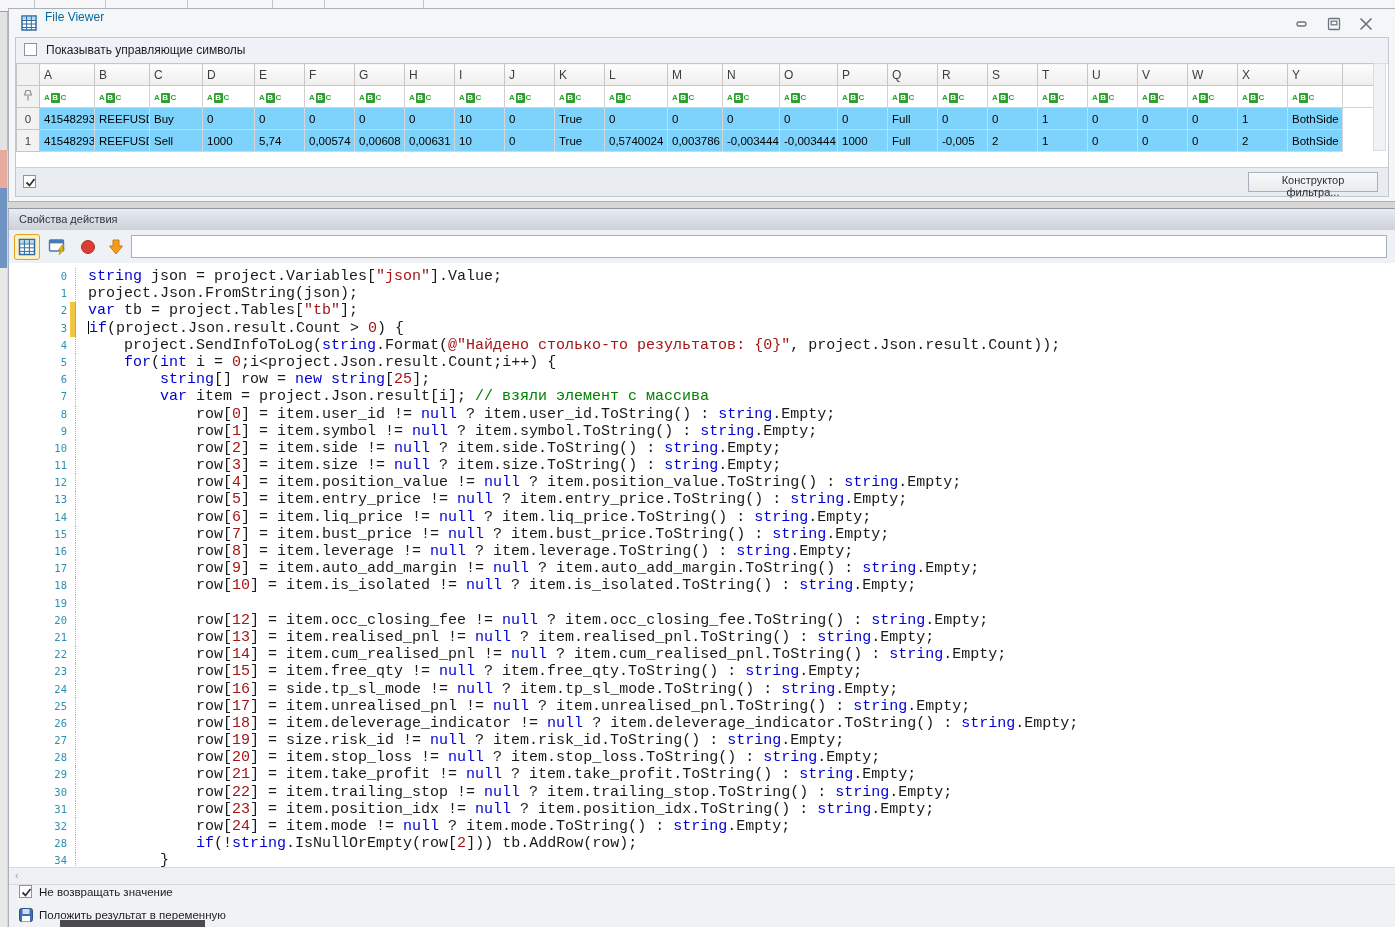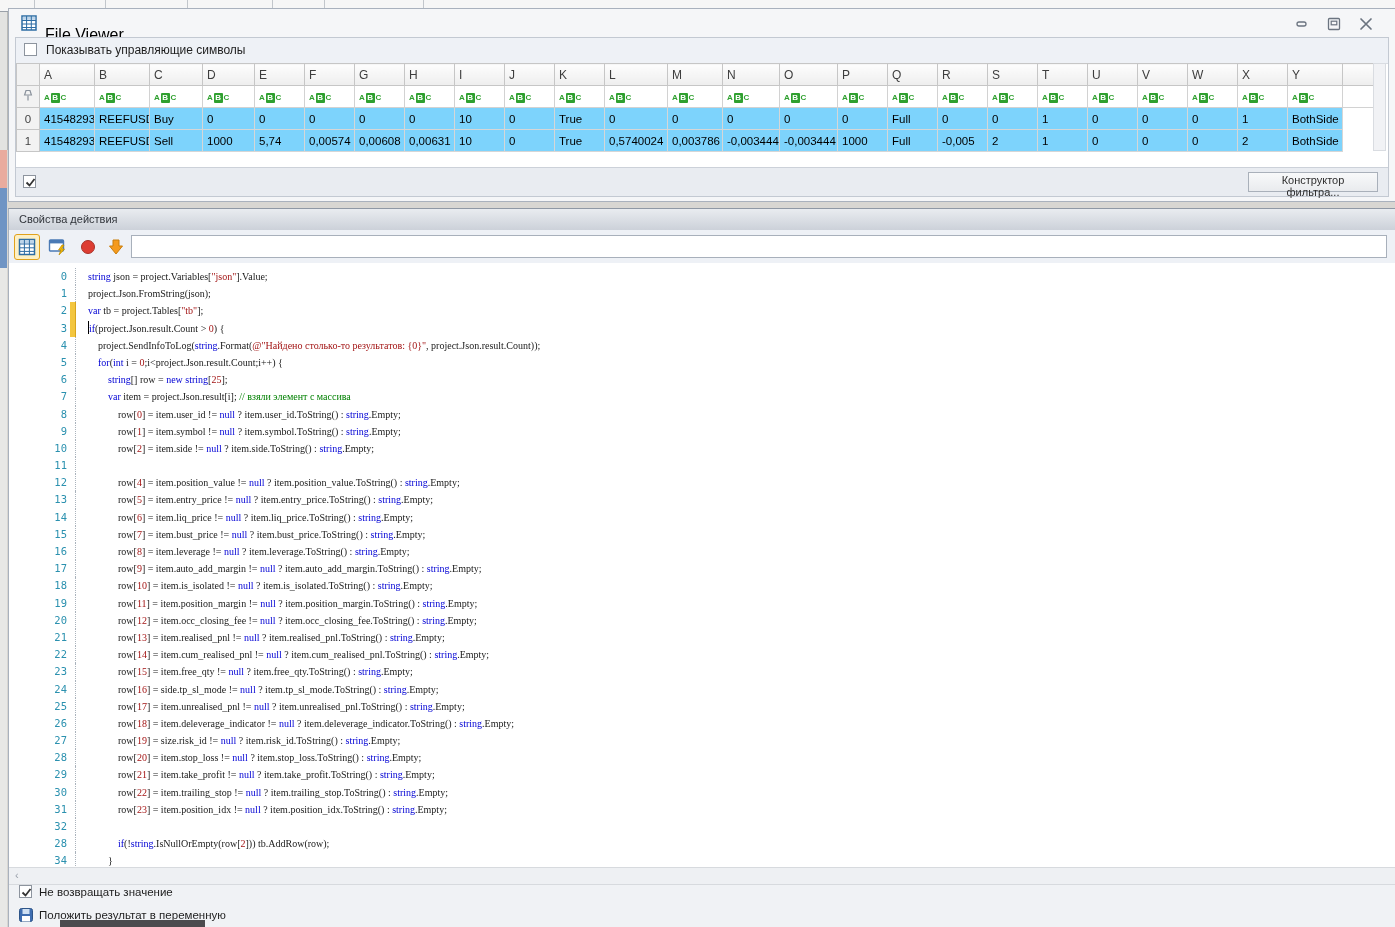--- a/index.html
+++ b/index.html
@@ -18,21 +18,21 @@
   #edge-top{top:12px;height:138px;background:#e3e3e1;border-right:1px solid #b9b9b6;}
   #edge-pink{top:150px;height:38px;background:#e9ab9e;}
   #edge-blue{top:188px;height:80px;background:#6f94c4;}
   #edge-bottom{top:268px;height:659px;background:#e8e8e6;}
 
   
   #file-viewer{position:absolute;left:8px;top:8px;width:1387px;height:194px;background:#f5f6f8;
                border:1px solid #a9b1bd;border-right:none;box-sizing:border-box;}
   #fv-titlebar{position:absolute;left:0;top:0;right:0;height:28px;}
   #fv-title-icon{position:absolute;left:12px;top:6px;width:16px;height:16px;}
-  #fv-title{position:absolute;left:36px;top:17px;font-size:16px;color:#000000;}
+  #fv-title{position:absolute;left:36px;top:1px;font-size:12px;color:#0369a1;}
   .win-btn{position:absolute;top:8px;width:18px;height:14px;}
   #btn-min{left:1284px;} #btn-max{left:1316px;} #btn-close{left:1348px;}
 
   #fv-content{position:absolute;left:6px;top:28px;width:1374px;height:160px;background:#fff;
               border:1px solid #c3c9d2;box-sizing:border-box;padding-left:36px;}
   #fv-check-row{position:absolute;left:0;top:0;right:0;height:25px;background:#eef1f6;
                 border-bottom:1px solid #d8dce2;}
   .checkbox{display:inline-block;width:13px;height:13px;background:#fff;border:1px solid #8d949e;
             box-sizing:border-box;position:relative;}
   .checkbox svg{position:absolute;left:0;top:0;}
@@ -75,21 +75,21 @@
             box-sizing:border-box;font-size:12px;padding:0 4px;background:#fff;}
 
   
   #code-editor{position:absolute;left:0;top:54px;right:0;height:604px;background:#fff;overflow:hidden;}
   #code-lines{position:absolute;left:0;top:5px;}
   .code-line{height:17.2px;line-height:17.2px;white-space:nowrap;display:flex;}
   .ln{display:inline-block;width:58px;text-align:right;color:var(--line-number);
       font-family:"DejaVu Sans Mono",monospace;font-size:10.5px;flex:0 0 58px;}
   .mk{display:inline-block;width:5px;margin-left:3px;border-right:1px dotted #aab3bc;flex:0 0 5px;}
   .mk.on{background:#f3c63f;border-right:1px solid #d8a51e;}
-  .ct{font-family:Liberation Serif, serif;font-size:10px;color:#1a1a1a;white-space:pre;padding-left:12px;}
+  .ct{font-family:Liberation Mono, monospace;font-size:15px;color:#1a1a1a;white-space:pre;padding-left:12px;}
   .ct .k{color:var(--keyword);} .ct .s{color:var(--literal);} .ct .n{color:var(--literal);}
   .ct .c{color:var(--comment);}
   .caret{display:inline-block;width:0;height:13px;border-left:1px solid #000;vertical-align:-2px;}
 
   #pp-hscroll{position:absolute;left:0;top:658px;right:0;height:16px;background:#eef0f3;
               border-top:1px solid #d7dade;border-bottom:1px solid #d7dade;}
   #pp-hscroll .arr{position:absolute;left:6px;top:1px;font-size:11px;color:#9aa1ab;}
 
   .pp-foot-row{position:absolute;left:0;right:0;height:16px;}
   #pp-foot1{top:676px;} #pp-foot2{top:699px;}
@@ -504,20 +504,21 @@
             <span class="ct"><span>            row[</span><span class="n">1</span><span>] = item.symbol != </span><span class="k">null</span><span> ? item.symbol.ToString() : </span><span class="k">string</span><span>.Empty;</span></span>
           </div>
           <div class="code-line">
             <span class="ln">10</span>
             <span class="mk"></span>
             <span class="ct"><span>            row[</span><span class="n">2</span><span>] = item.side != </span><span class="k">null</span><span> ? item.side.ToString() : </span><span class="k">string</span><span>.Empty;</span></span>
           </div>
           <div class="code-line">
             <span class="ln">11</span>
             <span class="mk"></span>
+            <span class="ct"><span>            row[</span><span class="n">3</span><span>] = item.size != </span><span class="k">null</span><span> ? item.size.ToString() : </span><span class="k">string</span><span>.Empty;</span></span>
           </div>
           <div class="code-line">
             <span class="ln">12</span>
             <span class="mk"></span>
             <span class="ct"><span>            row[</span><span class="n">4</span><span>] = item.position_value != </span><span class="k">null</span><span> ? item.position_value.ToString() : </span><span class="k">string</span><span>.Empty;</span></span>
           </div>
           <div class="code-line">
             <span class="ln">13</span>
             <span class="mk"></span>
             <span class="ct"><span>            row[</span><span class="n">5</span><span>] = item.entry_price != </span><span class="k">null</span><span> ? item.entry_price.ToString() : </span><span class="k">string</span><span>.Empty;</span></span>
@@ -543,21 +544,20 @@
             <span class="ct"><span>            row[</span><span class="n">9</span><span>] = item.auto_add_margin != </span><span class="k">null</span><span> ? item.auto_add_margin.ToString() : </span><span class="k">string</span><span>.Empty;</span></span>
           </div>
           <div class="code-line">
             <span class="ln">18</span>
             <span class="mk"></span>
             <span class="ct"><span>            row[</span><span class="n">10</span><span>] = item.is_isolated != </span><span class="k">null</span><span> ? item.is_isolated.ToString() : </span><span class="k">string</span><span>.Empty;</span></span>
           </div>
           <div class="code-line">
             <span class="ln">19</span>
             <span class="mk"></span>
-            <span class="ct"><span>            row[</span><span class="n">11</span><span>] = item.position_margin != </span><span class="k">null</span><span> ? item.position_margin.ToString() : </span><span class="k">string</span><span>.Empty;</span></span>
           </div>
           <div class="code-line">
             <span class="ln">20</span>
             <span class="mk"></span>
             <span class="ct"><span>            row[</span><span class="n">12</span><span>] = item.occ_closing_fee != </span><span class="k">null</span><span> ? item.occ_closing_fee.ToString() : </span><span class="k">string</span><span>.Empty;</span></span>
           </div>
           <div class="code-line">
             <span class="ln">21</span>
             <span class="mk"></span>
             <span class="ct"><span>            row[</span><span class="n">13</span><span>] = item.realised_pnl != </span><span class="k">null</span><span> ? item.realised_pnl.ToString() : </span><span class="k">string</span><span>.Empty;</span></span>
@@ -608,20 +608,21 @@
             <span class="ct"><span>            row[</span><span class="n">22</span><span>] = item.trailing_stop != </span><span class="k">null</span><span> ? item.trailing_stop.ToString() : </span><span class="k">string</span><span>.Empty;</span></span>
           </div>
           <div class="code-line">
             <span class="ln">31</span>
             <span class="mk"></span>
             <span class="ct"><span>            row[</span><span class="n">23</span><span>] = item.position_idx != </span><span class="k">null</span><span> ? item.position_idx.ToString() : </span><span class="k">string</span><span>.Empty;</span></span>
           </div>
           <div class="code-line">
             <span class="ln">32</span>
             <span class="mk"></span>
+            <span class="ct"><span>            row[</span><span class="n">24</span><span>] = item.mode != </span><span class="k">null</span><span> ? item.mode.ToString() : </span><span class="k">string</span><span>.Empty;</span></span>
           </div>
           <div class="code-line">
             <span class="ln">28</span>
             <span class="mk"></span>
             <span class="ct"><span>            </span><span class="k">if</span><span>(!</span><span class="k">string</span><span>.IsNullOrEmpty(row[</span><span class="n">2</span><span>])) tb.AddRow(row);</span></span>
           </div>
           <div class="code-line">
             <span class="ln">34</span>
             <span class="mk"></span>
             <span class="ct"><span>        }</span></span>

